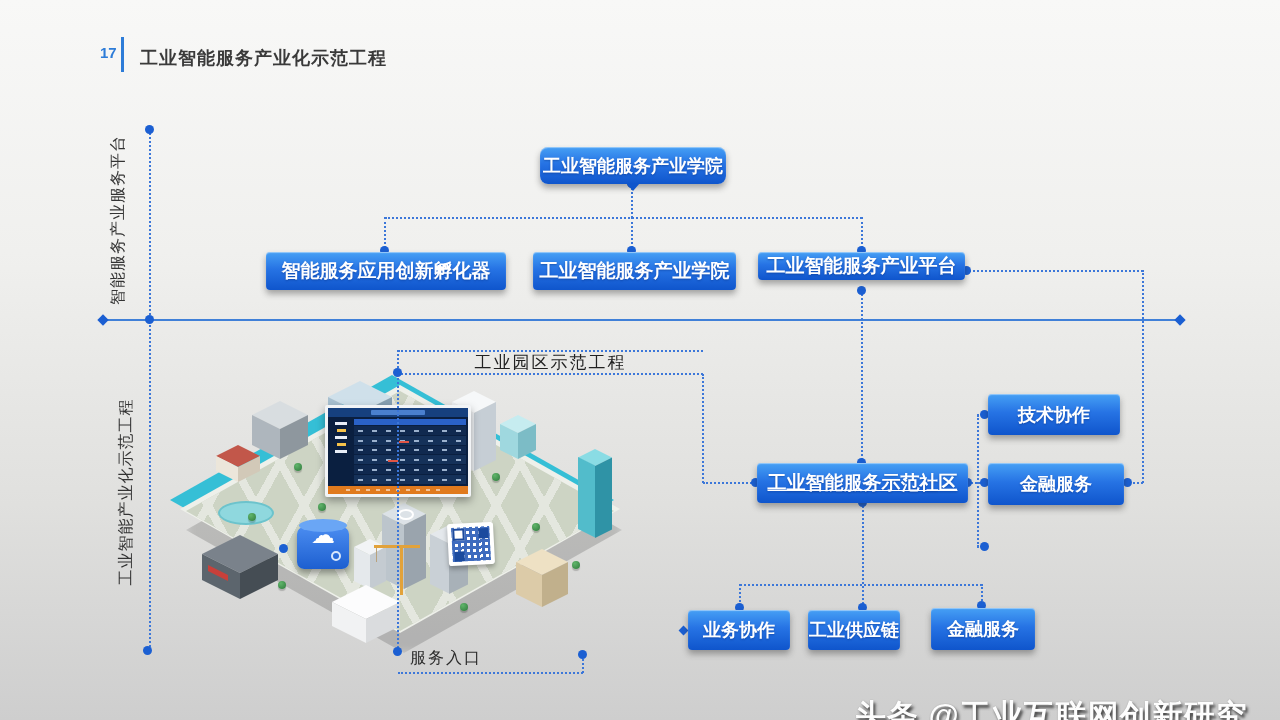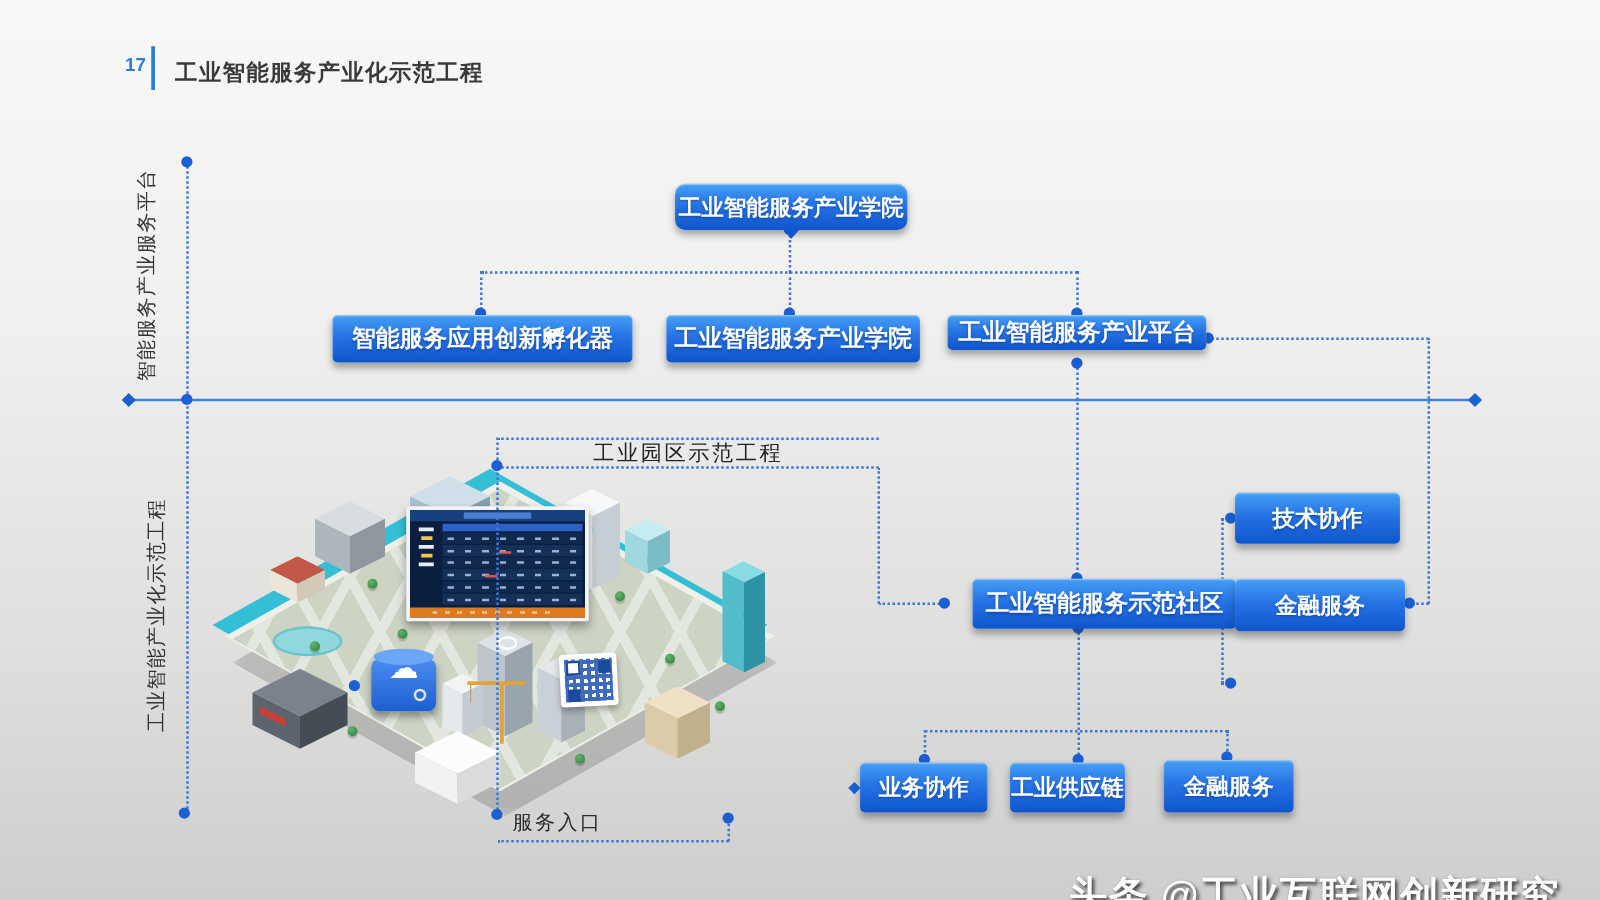--- a/index.html
+++ b/index.html
@@ -291,21 +291,21 @@
     <span>工业智能服务产业学院</span>
   </div>
   <div class="node" style="left:758px;top:252px;width:207px;height:28px;font-size:19px;">
     <span>工业智能服务产业平台</span>
   </div>
 
   <div class="parklabel" style="left:398px;top:350px;width:305px;height:24px;">
     <span>工业园区示范工程</span>
   </div>
 
-  <div class="node" style="left:778px;top:463px;width:211px;height:40px;font-size:19px;">
+  <div class="node" style="left:757px;top:463px;width:211px;height:40px;font-size:19px;text-decoration:underline;">
     <span>工业智能服务示范社区</span>
   </div>
   <div class="node" style="left:988px;top:394px;width:132px;height:41px;font-size:18px;">
     <span>技术协作</span>
   </div>
   <div class="node" style="left:988px;top:463px;width:136px;height:42px;font-size:18px;">
     <span>金融服务</span>
   </div>
 
   <div class="node" style="left:688px;top:610px;width:102px;height:40px;font-size:18px;">

